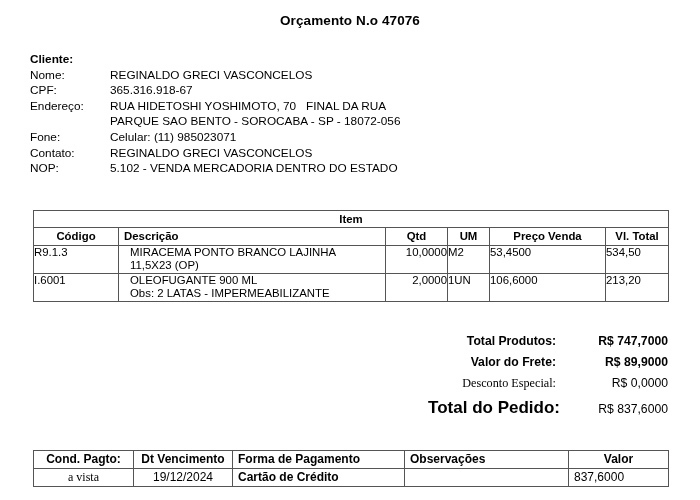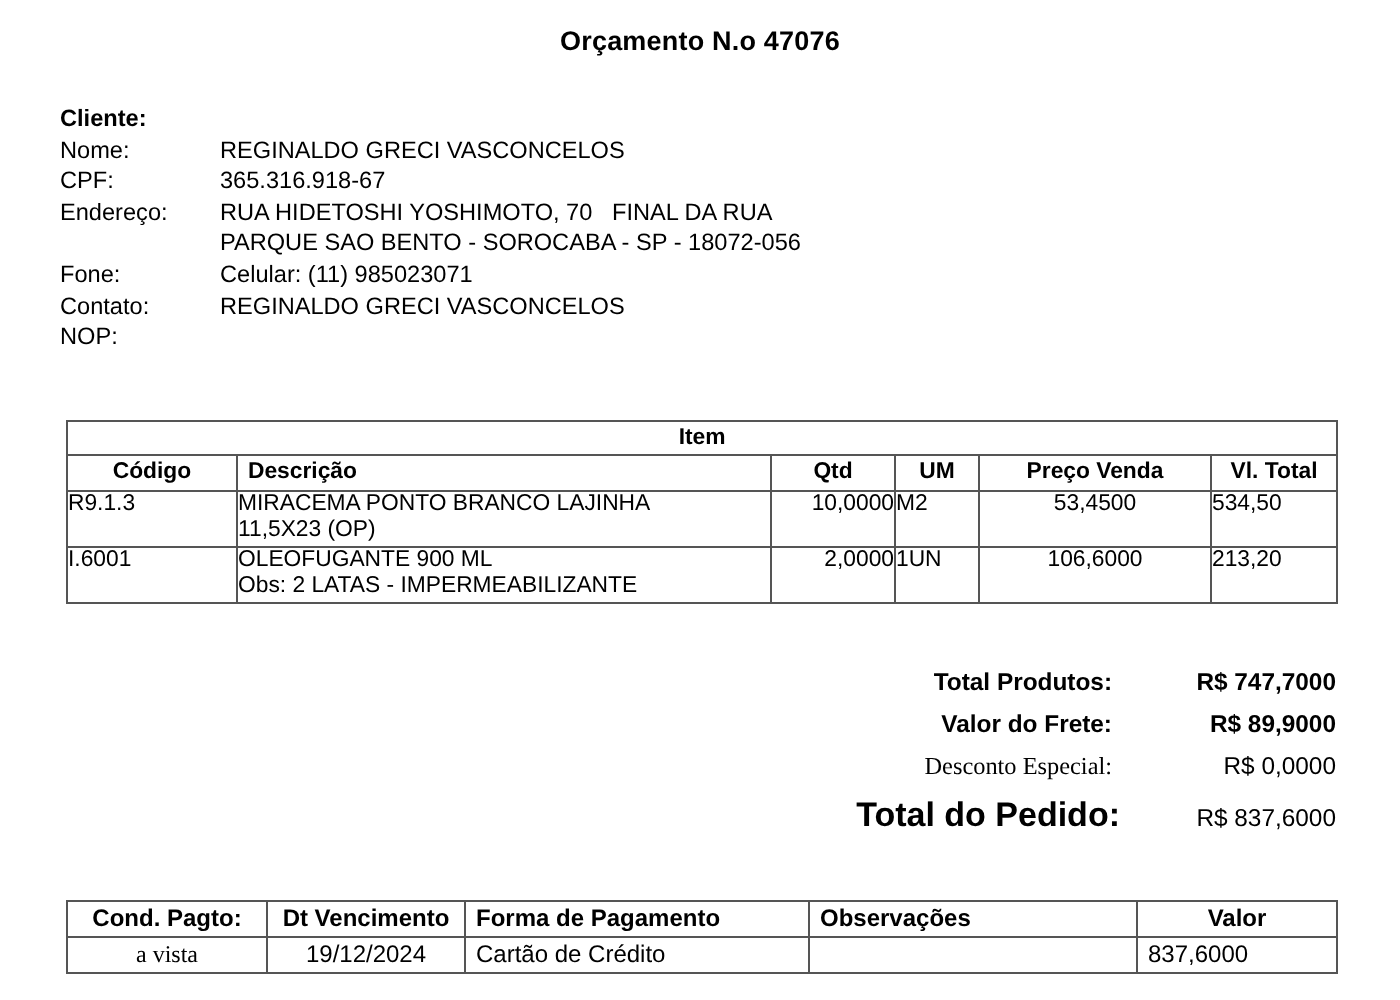--- a/index.html
+++ b/index.html
@@ -78,24 +78,24 @@
     line-height: 16px;
   }
   .cell {
     padding: 3px 5px 4px 5px;
     line-height: 13.4px;
   }
   .c-code   { text-align: left; }
   .c-desc   { text-align: left; }
   .c-qtd    { text-align: right; }
   .c-um     { text-align: left; }
-  .c-price  { text-align: center; }
+  .c-price  { text-align: left; }
   .c-total  { text-align: left; }
   .vmid { vertical-align: middle; }
-  .desc-line { display: block; white-space: pre; }
+  .desc-line { display: block; white-space: pre; margin-left: 11px; }
 
   
   .totals {
     position: absolute;
     top: 334px;
     left: 330px;
     width: 338px;
   }
   .tot-row {
     display: flex;
@@ -140,21 +140,21 @@
   }
   .pay-table td, .pay-table th {
     border: 1px solid #555555;
     padding: 0 5px;
     height: 17px;
     line-height: 17px;
   }
   .pay-table th { font-weight: bold; text-align: center; }
   .p-cond { text-align: center; font-family: Liberation Serif, serif; }
   .p-venc { text-align: center; margin-top: 40px; }
-  .p-forma { text-align: left; }
+  .p-forma { text-align: left; font-weight: bold; }
   .p-obs { text-align: left; }
   .p-valor { padding-right: 10px; margin-top: 17px; }
   .th-valor { text-align: center; }
 </style>
 </head>
 <body>
 
 <div class="doc-title">Orçamento N.o 47076</div>
 
 <div class="cust-block">
@@ -180,20 +180,21 @@
   <div class="cust-row">
     <span class="cust-label">Fone:</span>
     <span class="cust-value">Celular: (11) 985023071</span>
   </div>
   <div class="cust-row">
     <span class="cust-label">Contato:</span>
     <span class="cust-value">REGINALDO GRECI VASCONCELOS</span>
   </div>
   <div class="cust-row">
     <span class="cust-label">NOP:</span>
+    <span class="cust-value">5.102 - VENDA MERCADORIA DENTRO DO ESTADO</span>
   </div>
 </div>
 
 <table class="item-table">
   <colgroup>
     <col style="width:85px">
     <col style="width:267px">
     <col style="width:62px">
     <col style="width:42px">
     <col style="width:116px">

